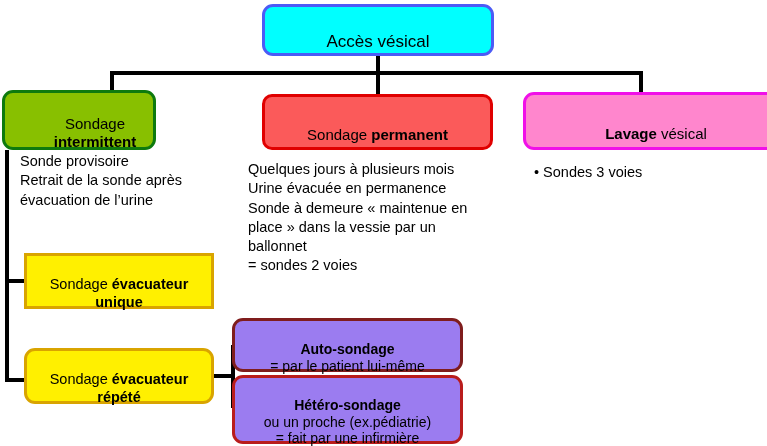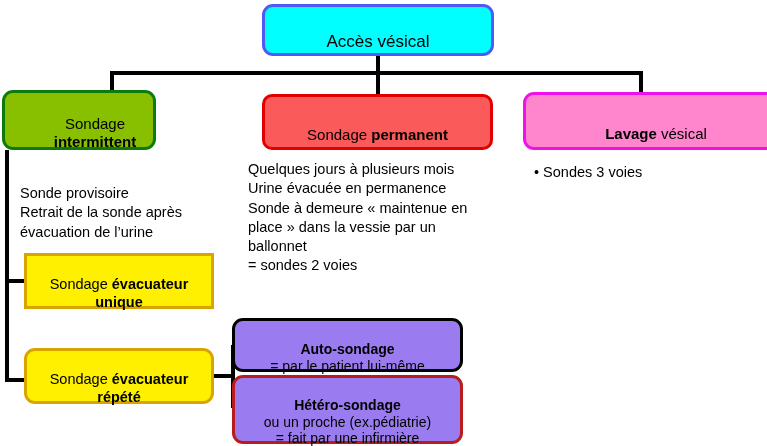--- a/index.html
+++ b/index.html
@@ -74,41 +74,41 @@
   #box-repete {
     left: 24px; top: 348px; width: 190px; height: 56px;
     background: #FFF000;
     border: 3px solid #D9A400;
     border-radius: 11px;
     font-size: 14.5px;
   }
   #box-auto {
     left: 232px; top: 318px; width: 231px; height: 54px;
     background: #9B7CF0;
-    border: 3px solid #000000;
+    border: 3px solid #7f1d1d;
     border-radius: 11px;
     font-size: 14px;
   }
   #box-hetero {
     left: 232px; top: 375px; width: 231px; height: 69px;
     background: #9B7CF0;
     border: 3px solid #b91c1c;
     border-radius: 11px;
     font-size: 14px;
   }
 
   
   .textblock {
     position: absolute;
     font-size: 14.5px;
     line-height: 1.33;
     white-space: pre-line;
     z-index: 2;
   }
-  #text-intermittent { left: 20px; top: 152px; width: 225px; margin-top: 32px; }
+  #text-intermittent { left: 20px; top: 152px; width: 225px; }
   #text-permanent   { left: 248px; top: 160px; width: 268px; }
   #text-lavage      { left: 534px; top: 163px; width: 215px; }
 
   
   .line { position: absolute; background: #000000; z-index: 1; }
   
   #ln-root-stem   { left: 376px; top: 56px;  width: 4px;  height: 38px; }
   
   #ln-bus         { left: 110px; top: 71px;  width: 533px; height: 4px; }
   

